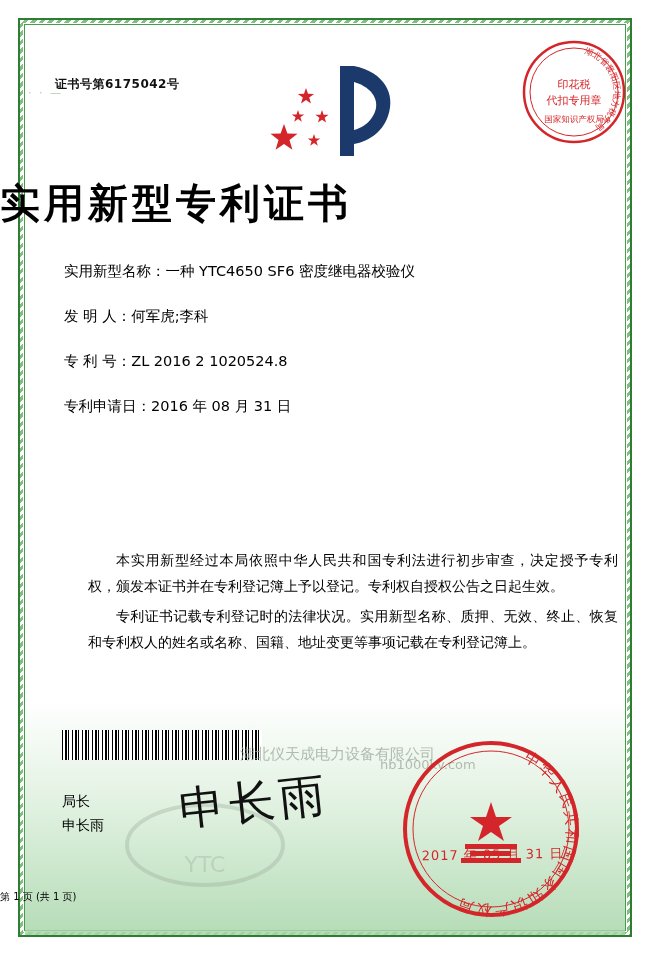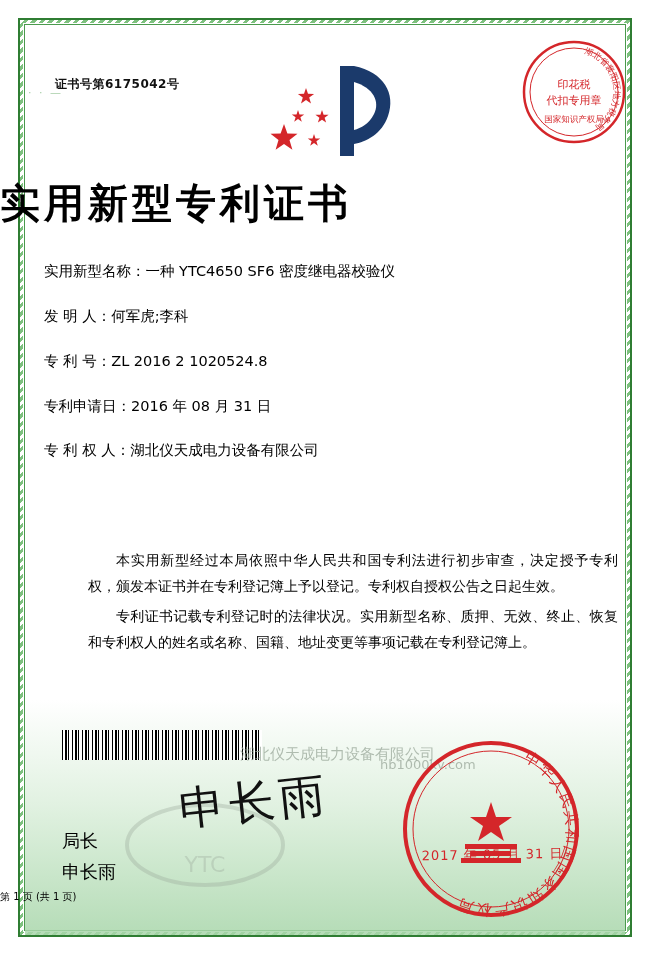--- a/index.html
+++ b/index.html
@@ -105,21 +105,21 @@
     text-align: left;
     font-family: "DejaVu Serif", "Liberation Serif", serif;
     font-size: 40px;
     font-weight: bold;
     letter-spacing: 4px;
     color: #000;
   }
   
   .fields {
     position: absolute;
-    left: 44px;
+    left: 64px;
     top: 262px;
     width: 540px;
   }
   .field-row {
     font-size: 14.5px;
     color: #000;
     margin-bottom: 26px;
     line-height: 1.3;
   }
   .field-label {
@@ -154,24 +154,23 @@
     background: repeating-linear-gradient(to right,
       #000 0px, #000 1px, #fff 1px, #fff 3px,
       #000 3px, #000 5px, #fff 5px, #fff 6px,
       #000 6px, #000 7px, #fff 7px, #fff 10px);
   }
   
   .sig-label {
     position: absolute;
     left: 62px;
     top: 790px;
-    font-size: 18px;
+    font-size: 14px;
     line-height: 1.7;
     color: #000;
-    margin-top: 36px;
   }
   .sig-script {
     position: absolute;
     left: 180px;
     top: 770px;
     width: 180px;
     height: 80px;
     font-family: "DejaVu Serif", "Liberation Serif", serif;
     font-size: 46px;
     color: #111;
@@ -289,23 +288,20 @@
     </div>
     <div class="field-row">
       <span class="field-label">发  明  人：</span><span class="field-value">何军虎;李科</span>
     </div>
     <div class="field-row">
       <span class="field-label">专  利  号：</span><span class="field-value">ZL 2016 2 1020524.8</span>
     </div>
     <div class="field-row">
       <span class="field-label">专利申请日：</span><span class="field-value">2016 年 08 月 31 日</span>
     </div>
-    <div class="field-row">
-      <span class="field-label">专 利 权 人：</span><span class="field-value">湖北仪天成电力设备有限公司</span>
-    </div>
   </div>
 
   <div class="paragraphs">
     <p>本实用新型经过本局依照中华人民共和国专利法进行初步审查，决定授予专利权，颁发本证书并在专利登记簿上予以登记。专利权自授权公告之日起生效。</p>
     <p>专利证书记载专利登记时的法律状况。实用新型名称、质押、无效、终止、恢复和专利权人的姓名或名称、国籍、地址变更等事项记载在专利登记簿上。</p>
   </div>
 
   <div class="barcode"></div>
 
   <div class="watermark-text">湖北仪天成电力设备有限公司</div>

